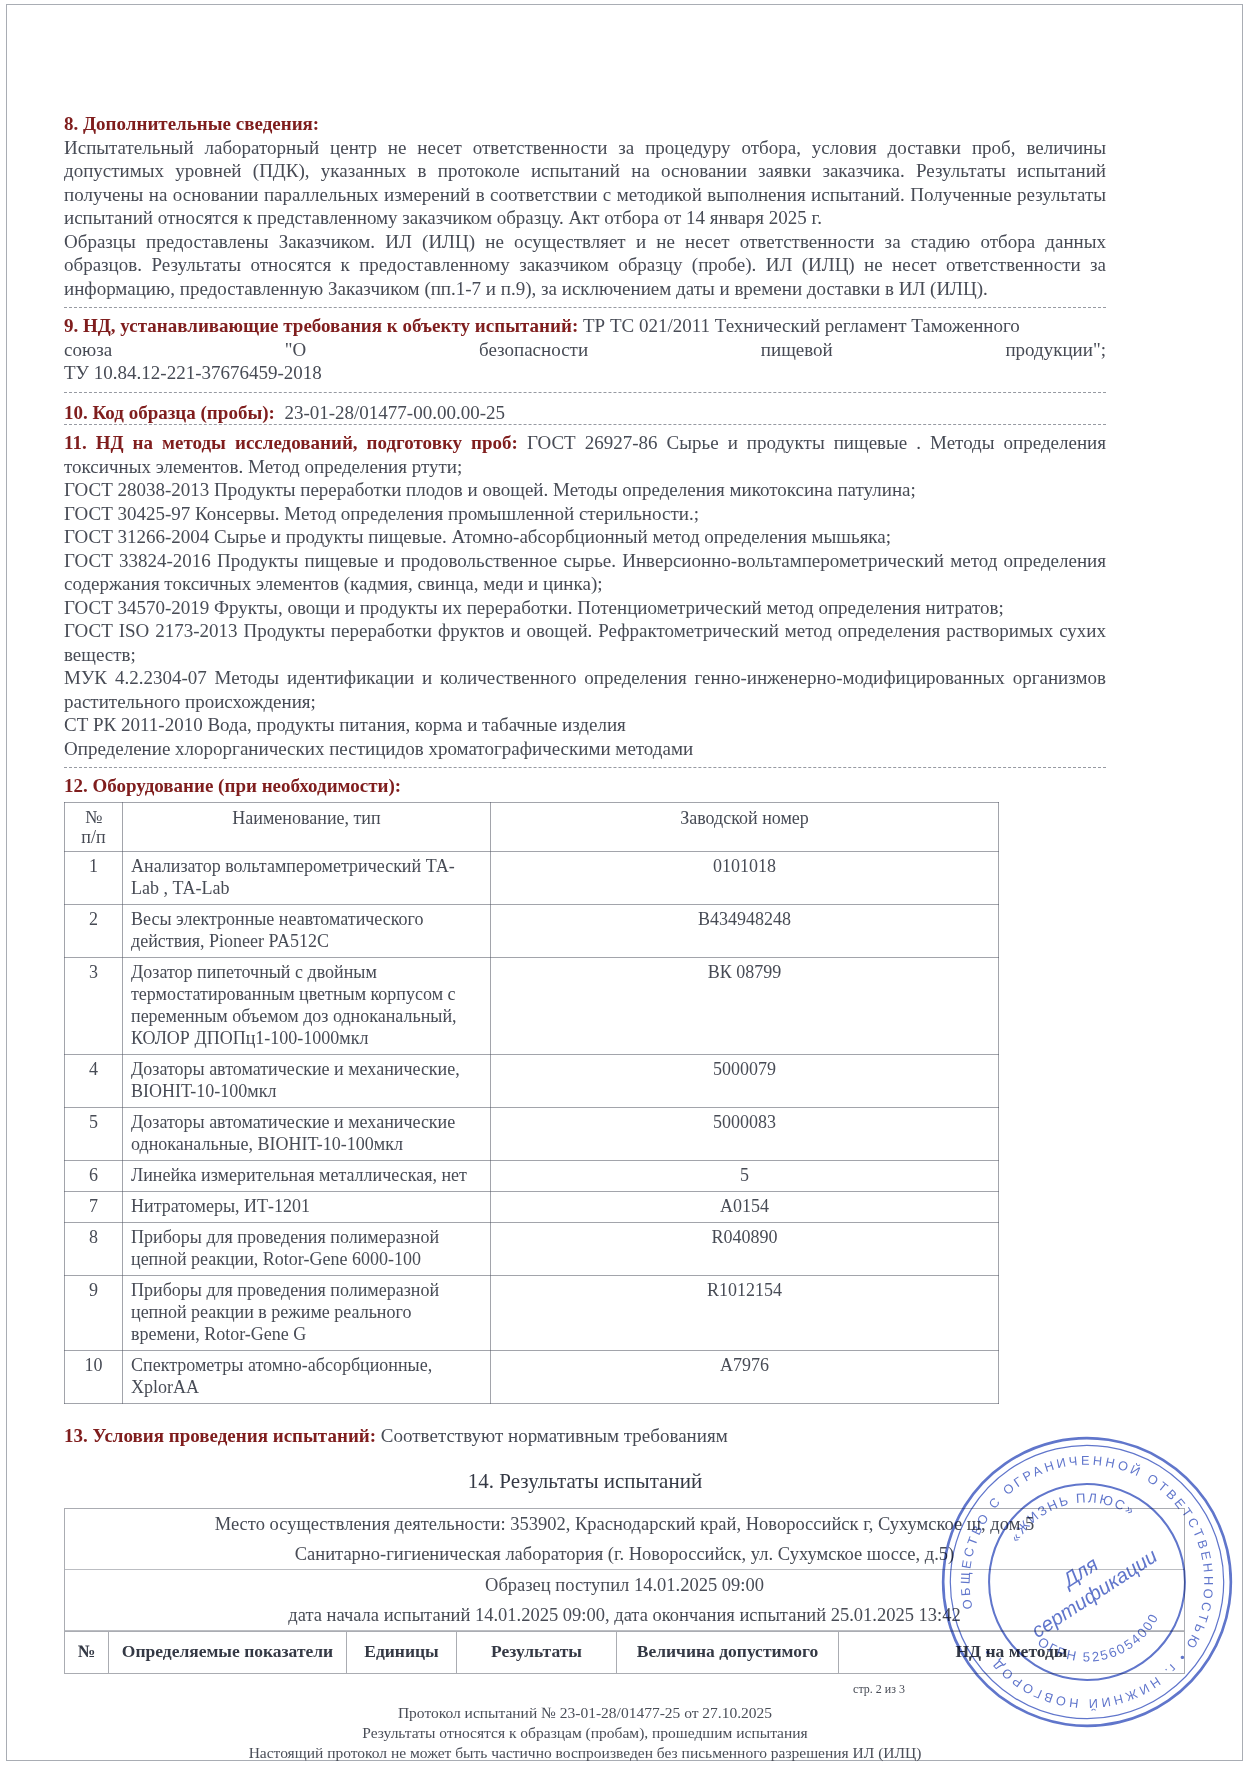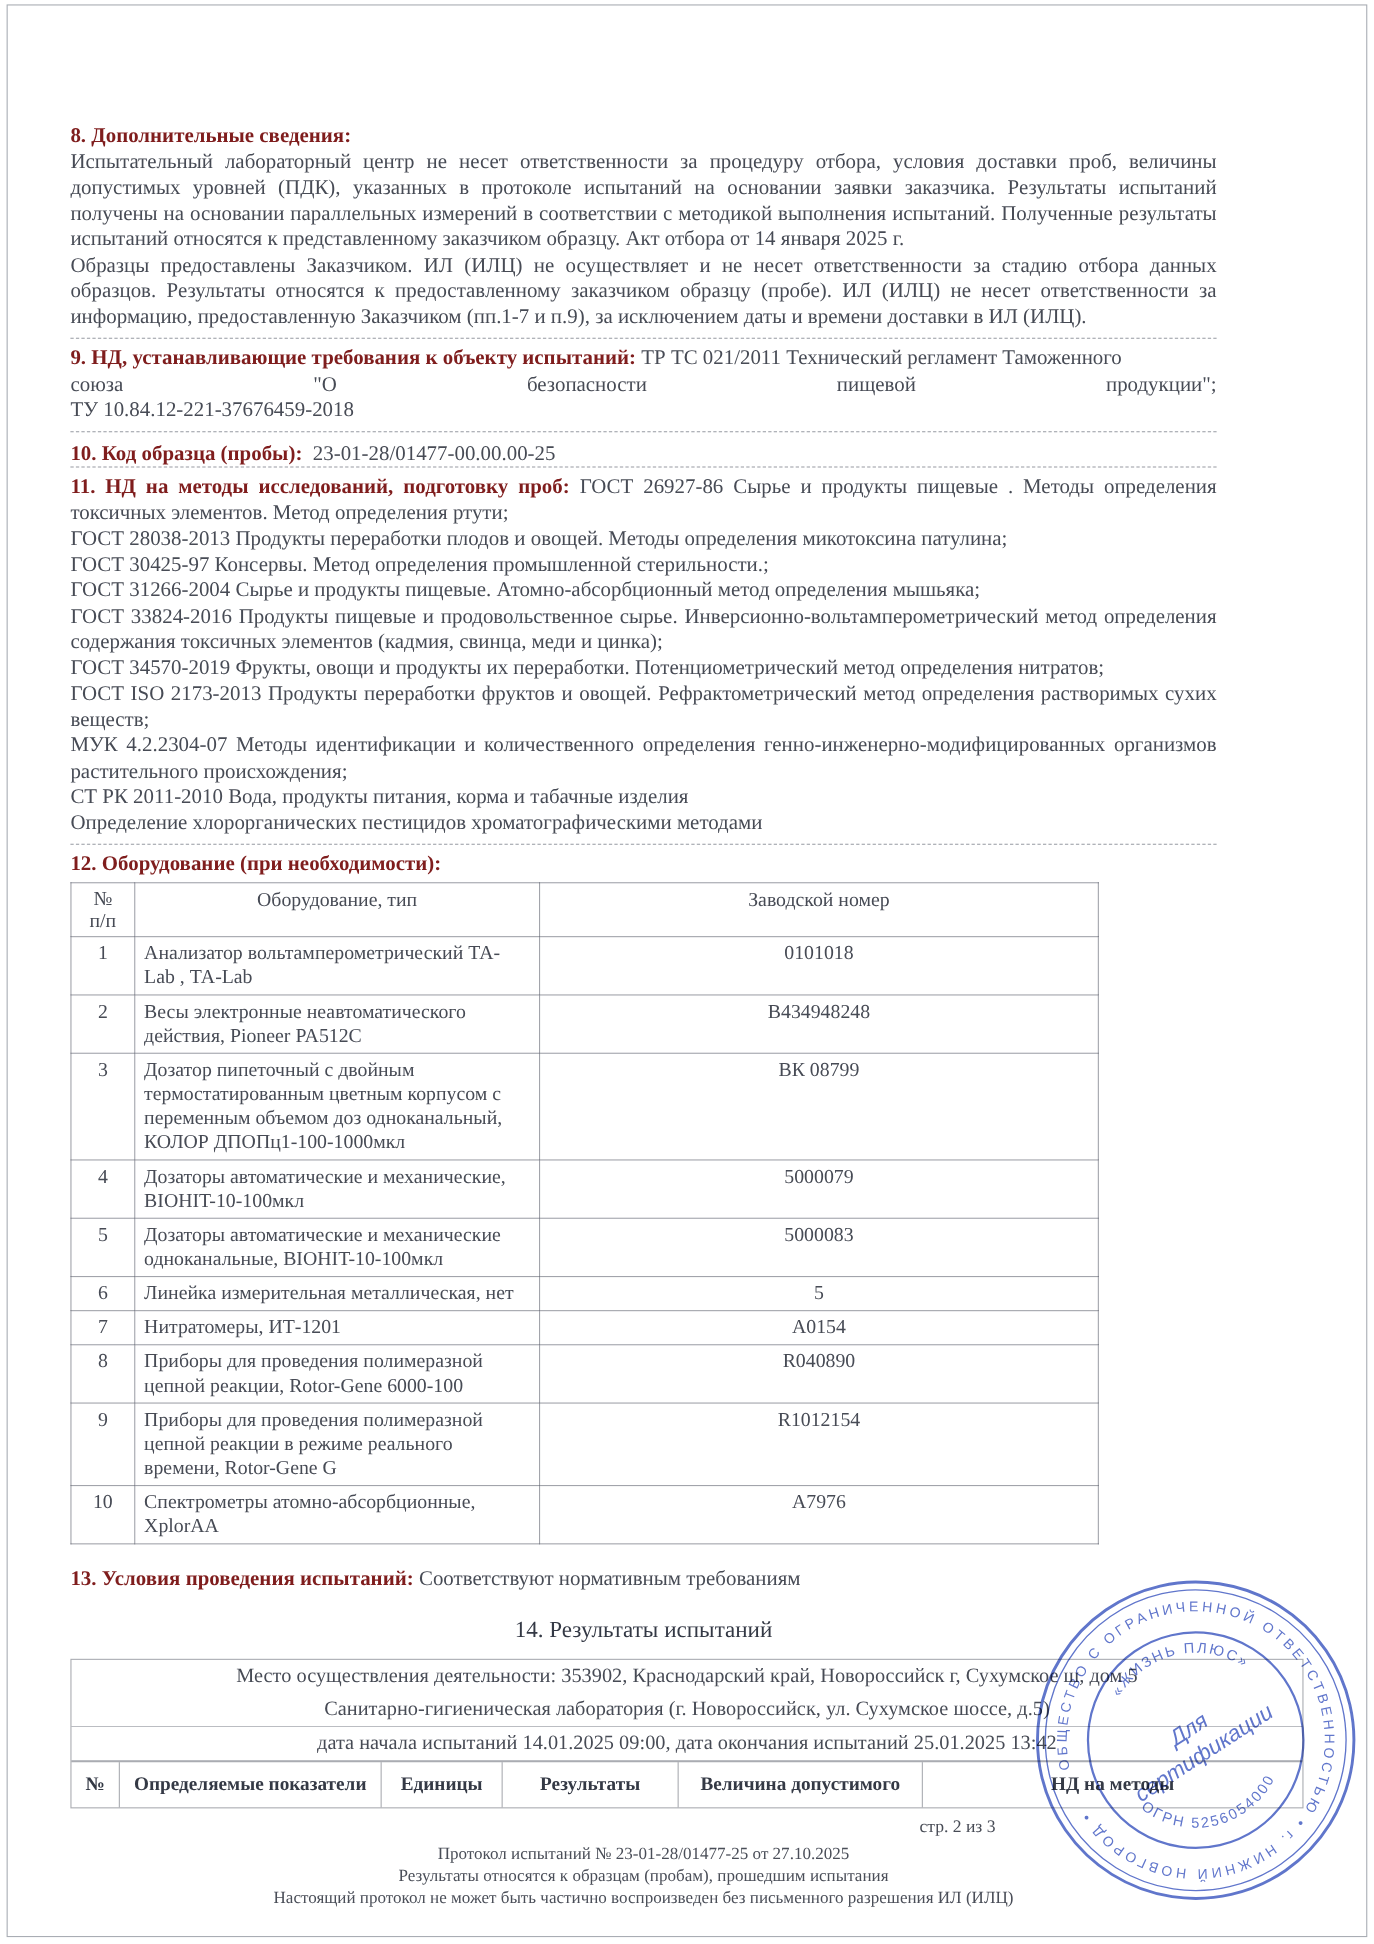--- a/index.html
+++ b/index.html
@@ -45,21 +45,21 @@
   .r-line { text-align:center; font-size:18.5px; line-height:26px; padding:2px 10px; }
   .r-line.bb { border-bottom:1px solid rgba(85,90,102,.4);font-family:Liberation Serif, serif; }
   .r-head { display:flex; border-top:1px solid rgba(85,90,102,.5); }
   .r-head > div { border-right:1px solid rgba(85,90,102,.5); font-weight:bold;
                   text-align:center; font-size:17.5px; color:#343945;
                   padding:9px 4px 11px; }
   .r-head > div:last-child { border-right:none; }
   .hc0 { width:44px; } .hc1 { width:238px; } .hc2 { width:110px; }
   .hc3 { width:160px; } .hc4 { width:222px; } .hc5 { flex:1; }
 
-  .pagenum { text-align:right; padding-right:201px; font-size:16px; margin-top:8px; }
+  .pagenum { text-align:right; padding-right:201px; font-size:12px; margin-top:8px; }
   .footer { margin-top:6px; text-align:center; font-size:15.5px;
             line-height:20px; color:#4a4e58; }
 
   
   .stamp { position:absolute; top:-80px; right:-56px; width:306px; height:306px;
            transform:rotate(-13deg); mix-blend-mode:multiply; opacity:.82; z-index:5;
            pointer-events:none; }
   .stamp text { fill:#3d57c0; }
   .ring  { font-family:"Liberation Sans", sans-serif; font-size:12.5px; letter-spacing:3px; }
   .ring2 { font-family:"Liberation Sans", sans-serif; font-size:13px; letter-spacing:2px; }
@@ -106,21 +106,21 @@
     <table class="equip">
       <colgroup>
           <col class="c1">
           <col class="c2">
           <col class="c3">
         </colgroup>
       <thead>
         <tr>
           <th class="pre">№
 п/п</th>
-          <th>Оборудование, тип</th>
+          <th>Наименование, тип</th>
           <th>Заводской номер</th>
         </tr>
       </thead>
       <tbody>
         <tr>
             <td class="num">1</td>
             <td>Анализатор вольтамперометрический  ТА-Lab , ТА-Lab</td>
             <td class="serial">0101018</td>
           </tr>
         <tr>
@@ -172,20 +172,21 @@
     </table>
   </div>
 
   <p class="cond"><span class="b">13. Условия проведения испытаний:</span> <span>Соответствуют нормативным требованиям</span></p>
 
   <h2 class="results-title">14. Результаты испытаний</h2>
 
   <div class="results">
     <div class="r-line">Место осуществления деятельности: 353902, Краснодарский край, Новороссийск г, Сухумское ш, дом 5</div>
     <div class="r-line bb">Санитарно-гигиеническая лаборатория (г. Новороссийск, ул. Сухумское шоссе, д.5)</div>
+    <div class="r-line">Образец поступил 14.01.2025 09:00</div>
     <div class="r-line bb">дата начала испытаний 14.01.2025 09:00, дата окончания испытаний 25.01.2025 13:42</div>
     <div class="r-head">
       <div class="hc0">№</div>
       <div class="hc1">Определяемые показатели</div>
       <div class="hc2">Единицы</div>
       <div class="hc3">Результаты</div>
       <div class="hc4">Величина допустимого</div>
       <div class="hc5">НД на методы</div>
     </div>
 

